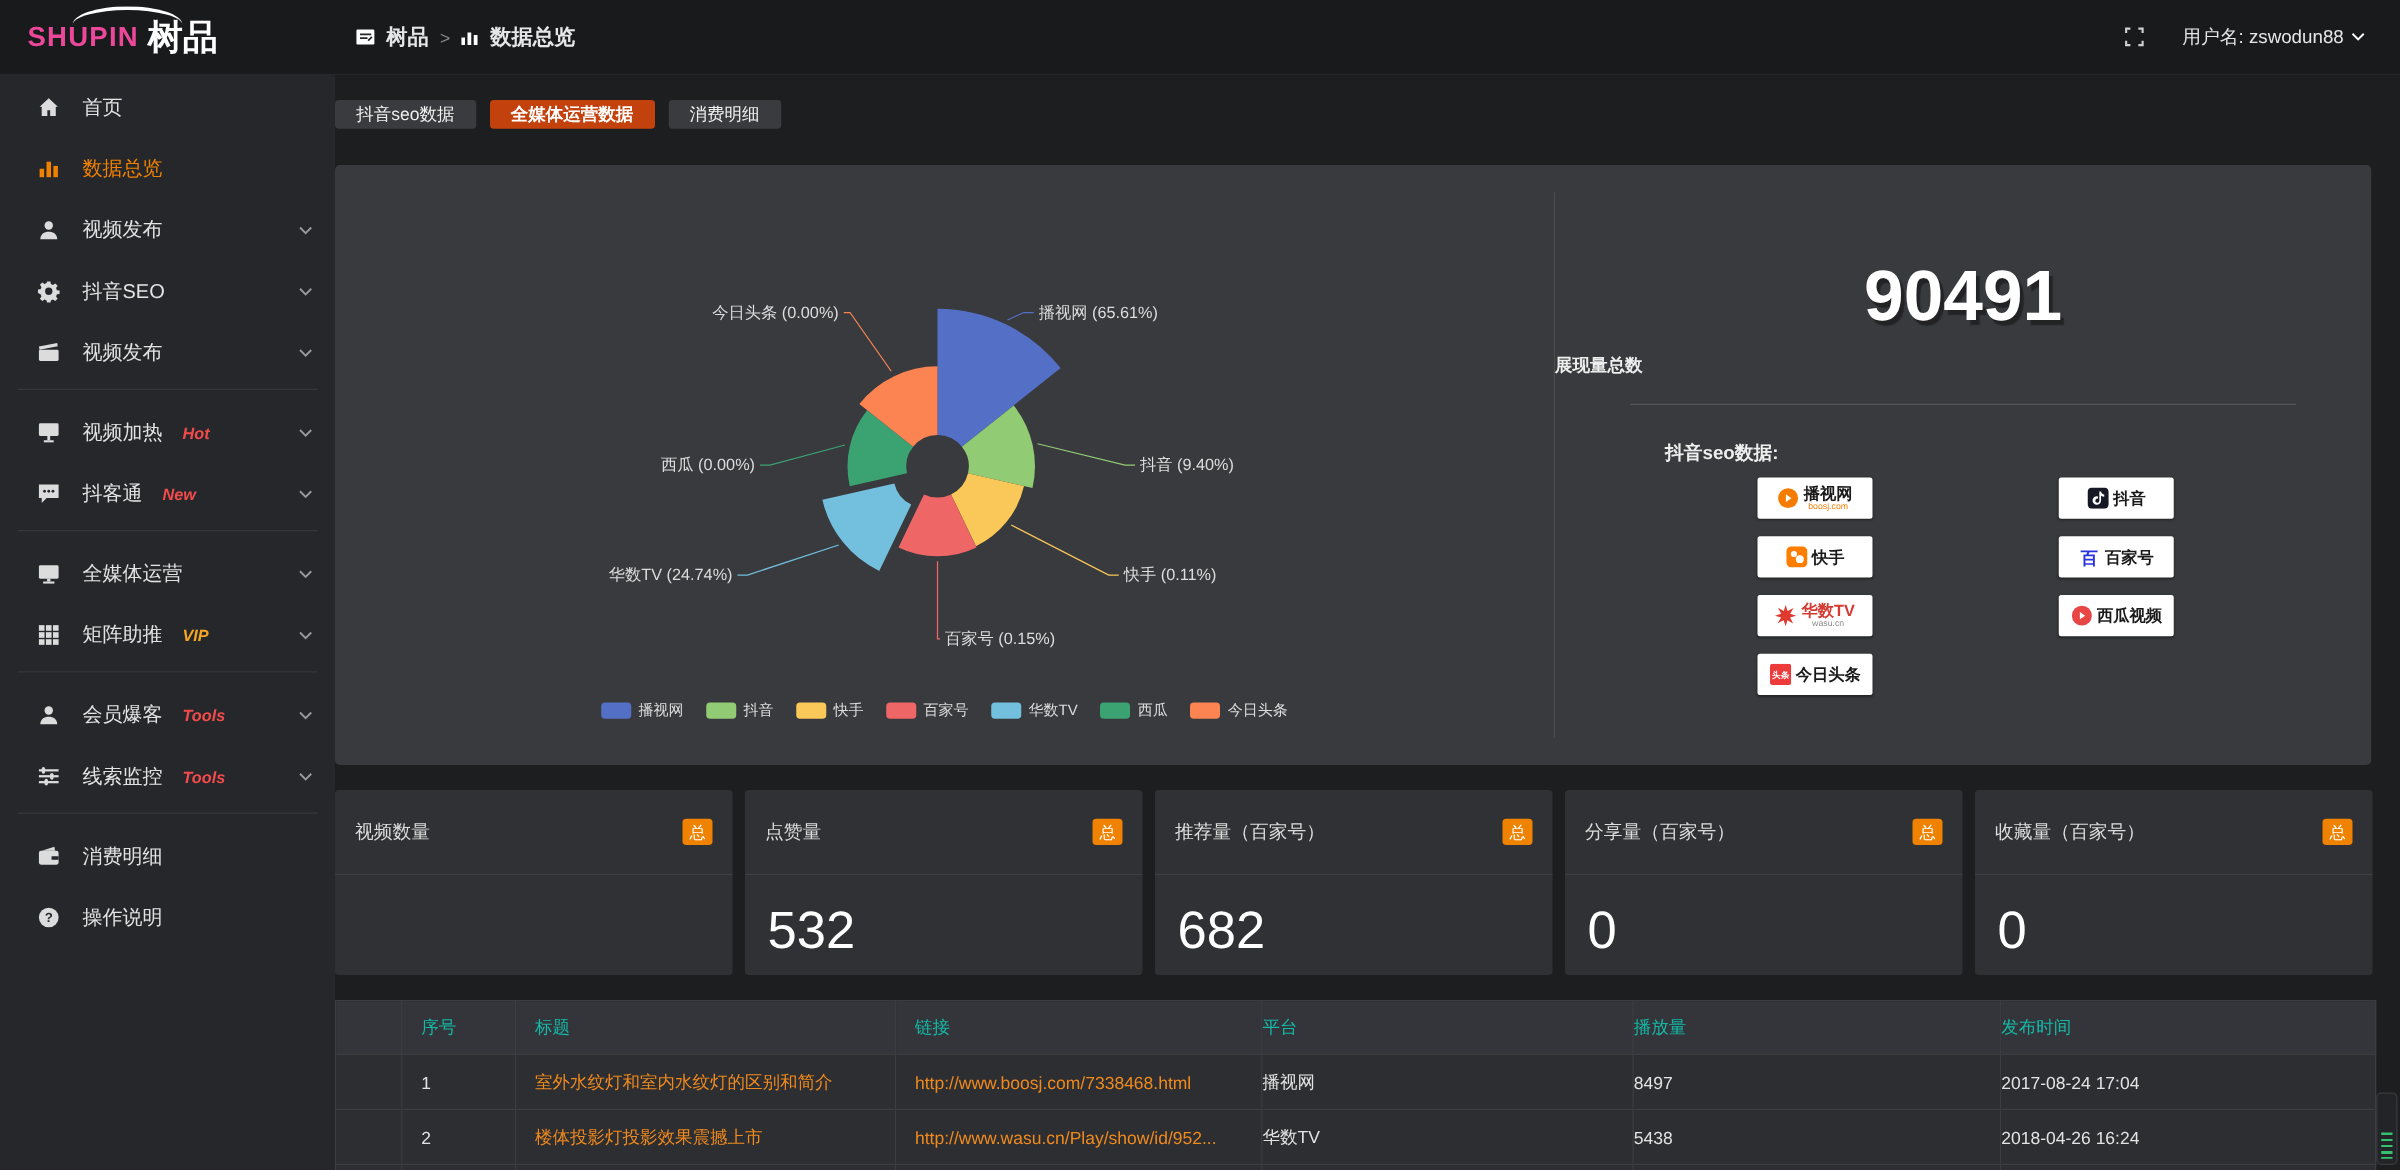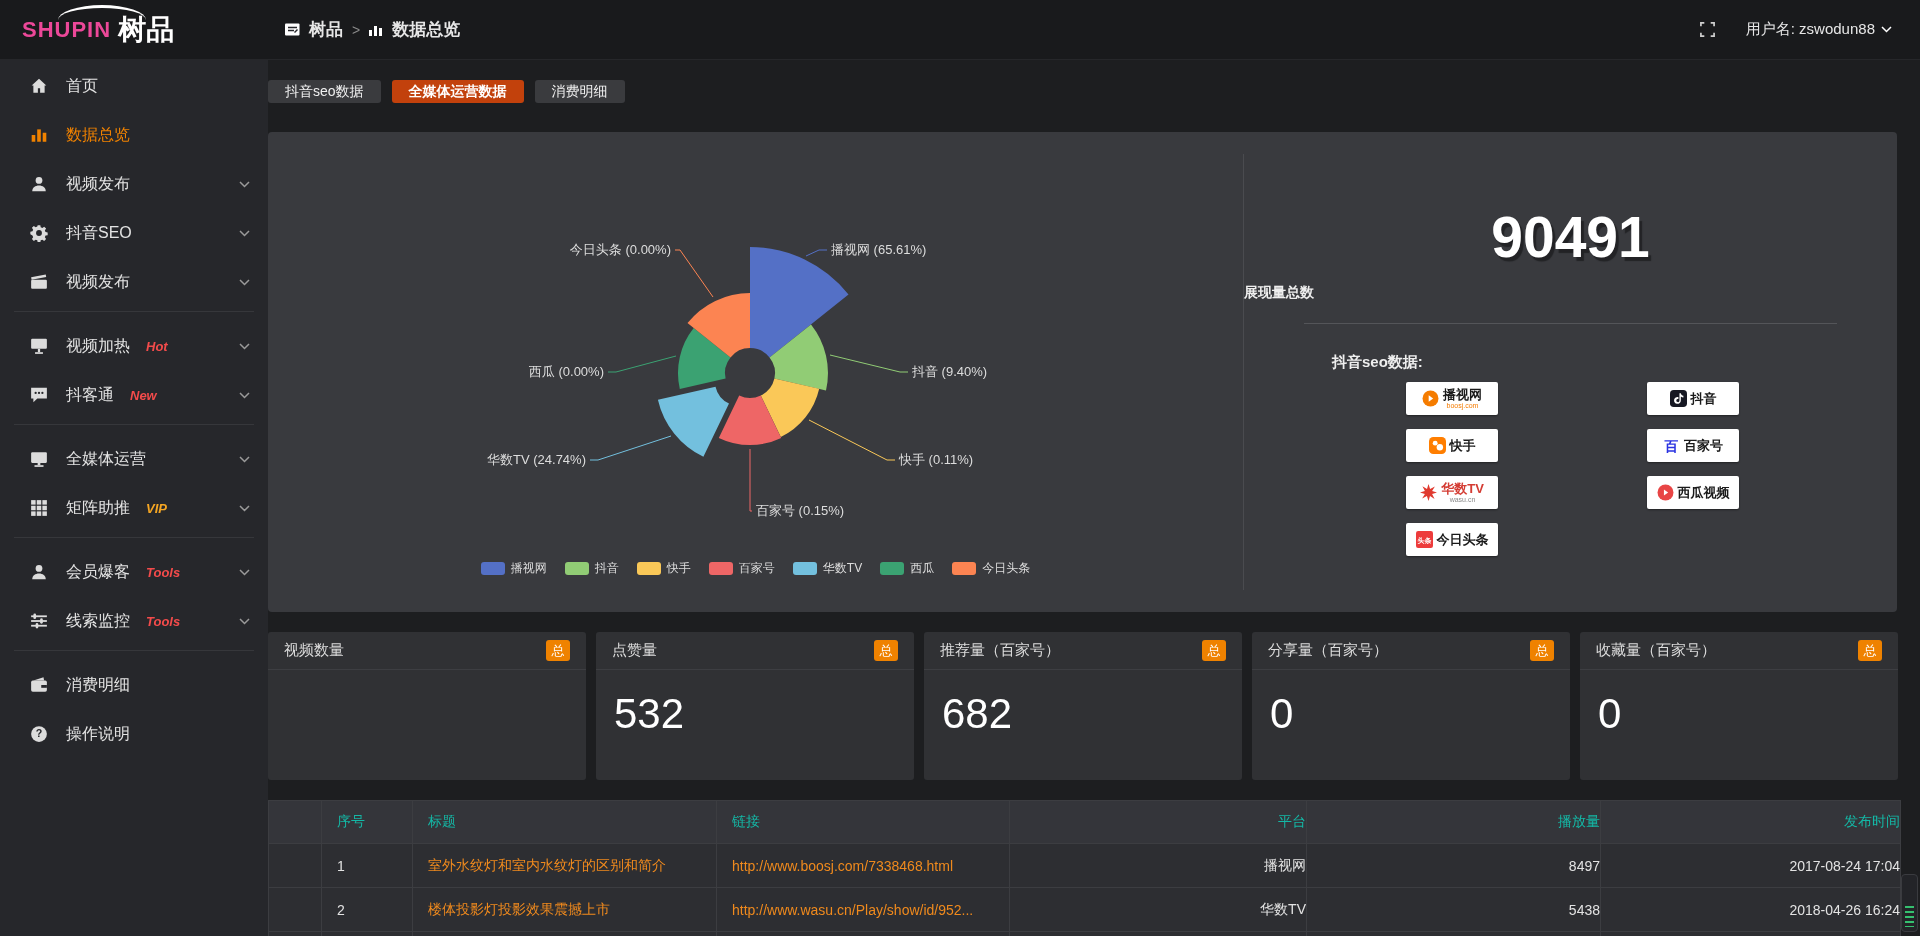--- a/index.html
+++ b/index.html
@@ -48,32 +48,32 @@
   .plat-badge{width:92px;height:33px;background:#fff;border-radius:2px;display:flex;align-items:center;justify-content:center;gap:4px;box-shadow:0 1px 2px rgba(0,0,0,.4)}
   .p-txt{display:flex;flex-direction:column;align-items:center;line-height:1}
   .p-name{font-size:13px;font-weight:bold;color:#1a1a1a;font-style:normal;white-space:nowrap}
   .p-sub{font-size:7px;color:#8a8a8a;font-style:normal;margin-top:1px}
   .p-boosj .p-sub{color:#f57c00}
   .p-wasu .p-name{color:#d43c33}
 
   
   .cards{position:absolute;left:0;top:572px;display:flex;gap:10px}
   .card{width:318px;height:148px;background:#303134;border-radius:3px}
-  .card-head{height:38px;display:flex;align-items:center;padding:0 16px;border-bottom:1px solid #3d3e42}
+  .card-head{height:68px;display:flex;align-items:center;padding:0 16px;border-bottom:1px solid #3d3e42}
   .card-title{font-size:15px;color:#ddd}
   .total-badge{margin-left:auto;width:24px;height:21px;background:#ef8200;border-radius:3px;color:#fff;font-size:13px;display:flex;align-items:center;justify-content:center}
   .card-val{font-size:42px;color:#fff;padding:20px 0 0 18px}
 
   
   .table-wrap{position:absolute;left:0;top:740px;width:1632px}
   table{border-collapse:collapse;width:1632px;table-layout:fixed;font-size:14px}
   th{height:43px;background:#34353a;color:#14b8a6;font-weight:normal;border:1px solid #3c3d41}
   td{height:44px;background:#2d2e32;color:#e3e3e3;border:1px solid #3c3d41}
   .al{text-align:left;padding-left:15px}
-  .ac{text-align:right}
+  .ac{text-align:left}
   .cb{width:15px;height:15px;background:#fff;border-radius:3px;margin:0 auto;cursor:pointer}
   a.lnk{color:#f08a1d;text-decoration:none;cursor:pointer}
 
   
   .widget{position:absolute;right:2px;bottom:4px;width:17px;height:58px;background:#232428;border:1px solid #3a3b3f;border-radius:4px;z-index:9}
   .widget:after{content:"";position:absolute;left:3px;right:3px;bottom:4px;height:21px;background:repeating-linear-gradient(180deg,#35c06f 0 2px,transparent 2px 5px)}
 
   svg{display:block}
   .pie-label{font-size:13px;fill:#ddd}
 </style>

